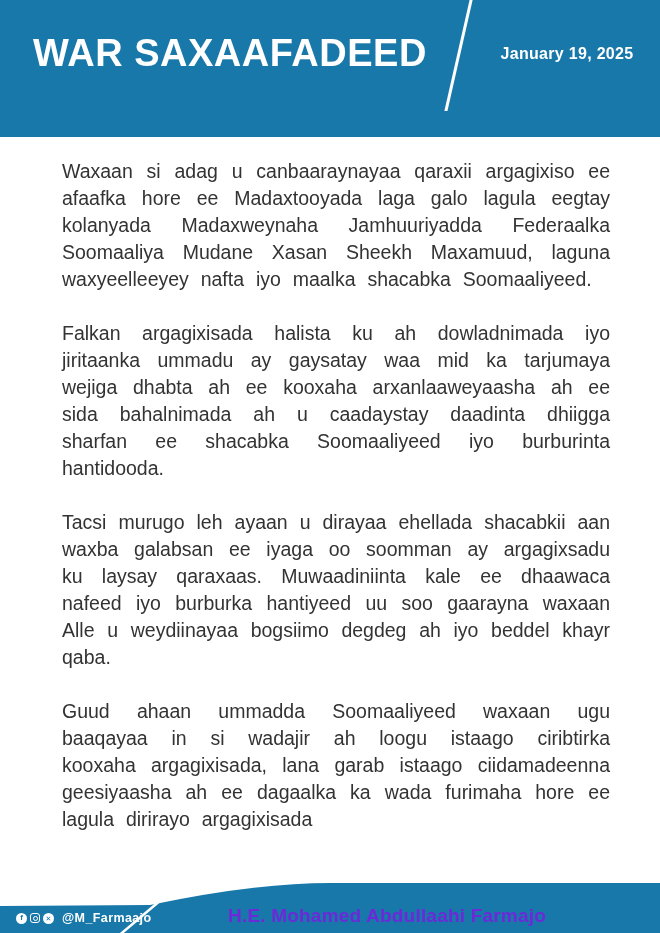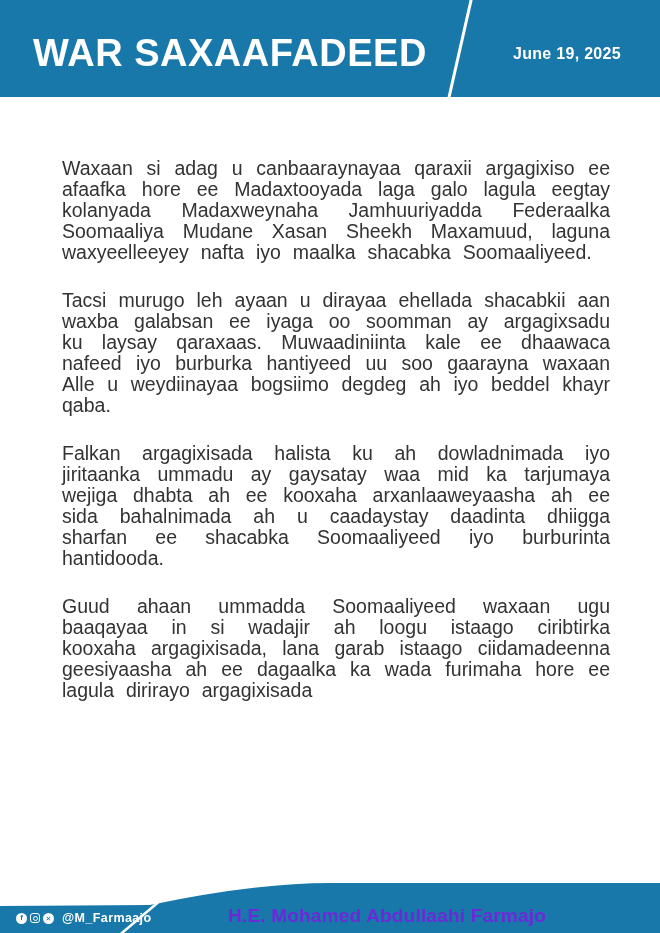--- a/index.html
+++ b/index.html
@@ -10,21 +10,21 @@
     margin: 0 auto;
     background: #ffffff;
     overflow: hidden;
     font-family: "Liberation Sans", "DejaVu Sans", sans-serif;
   }
 
   
   .header {
     position: absolute;
     top: 0; left: 0;
-    width: 660px; height: 97px;
+    width: 660px; height: 137px;
     background: #1978aa;
   }
   .header-title {
     position: absolute;
     left: 33px; top: 31px;
     margin: 0;
     color: #ffffff;
     font-size: 38px;
     line-height: 44px;
     font-weight: bold;
@@ -54,21 +54,21 @@
     position: absolute;
     top: 111px; left: 0;
     width: 660px;
     box-sizing: border-box;
     padding: 47px 50px 0 62px;
   }
   .body-text p {
     margin: 0 0 27px 0;
     color: #333333;
     font-size: 19.5px;
-    line-height: 21px;
+    line-height: 27px;
     text-align: justify;
     word-spacing: 0.33em;
   }
 
   
   .footer {
     position: absolute;
     bottom: 0; left: 0;
     width: 660px; height: 63px;
   }
@@ -150,27 +150,27 @@
 </head>
 <body>
 
 <div class="page">
 
   <div class="header">
     <h1 class="header-title">WAR SAXAAFADEED</h1>
     <svg class="header-slash-svg" viewBox="0 0 660 111">
       <line x1="472" y1="-4" x2="445" y2="115" stroke="#ffffff" stroke-width="3"></line>
     </svg>
-    <div class="header-date">June 19, 2025</div>
+    <div class="header-date">January 19, 2025</div>
   </div>
 
   <div class="body-text">
     <p>Waxaan si adag u canbaaraynayaa qaraxii argagixiso ee afaafka hore ee Madaxtooyada laga galo lagula eegtay kolanyada Madaxweynaha Jamhuuriyadda Federaalka Soomaaliya Mudane Xasan Sheekh Maxamuud, laguna waxyeelleeyey nafta iyo maalka shacabka Soomaaliyeed.</p>
+    <p>Falkan argagixisada halista ku ah dowladnimada iyo jiritaanka ummadu ay gaysatay waa mid ka tarjumaya wejiga dhabta ah ee kooxaha arxanlaaweyaasha ah ee sida bahalnimada ah u caadaystay daadinta dhiigga sharfan ee shacabka Soomaaliyeed iyo burburinta hantidooda.</p>
     <p>Tacsi murugo leh ayaan u dirayaa ehellada shacabkii aan waxba galabsan ee iyaga oo soomman ay argagixsadu ku laysay qaraxaas. Muwaadiniinta kale ee dhaawaca nafeed iyo burburka hantiyeed uu soo gaarayna waxaan Alle u weydiinayaa bogsiimo degdeg ah iyo beddel khayr qaba.</p>
-    <p>Falkan argagixisada halista ku ah dowladnimada iyo jiritaanka ummadu ay gaysatay waa mid ka tarjumaya wejiga dhabta ah ee kooxaha arxanlaaweyaasha ah ee sida bahalnimada ah u caadaystay daadinta dhiigga sharfan ee shacabka Soomaaliyeed iyo burburinta hantidooda.</p>
     <p>Guud ahaan ummadda Soomaaliyeed waxaan ugu baaqayaa in si wadajir ah loogu istaago ciribtirka kooxaha argagixisada, lana garab istaago ciidamadeenna geesiyaasha ah ee dagaalka ka wada furimaha hore ee lagula dirirayo argagixisada</p>
   </div>
 
   <div class="footer">
     <svg class="footer-shape-svg" viewBox="0 0 660 63">
       <path d="M0,36 L150,35 Q255,13 330,13 L660,13 L660,63 L0,63 Z" fill="#1978aa"></path>
       <line x1="116" y1="68" x2="168" y2="24" stroke="#ffffff" stroke-width="2.5"></line>
     </svg>
 
     <div class="social">

